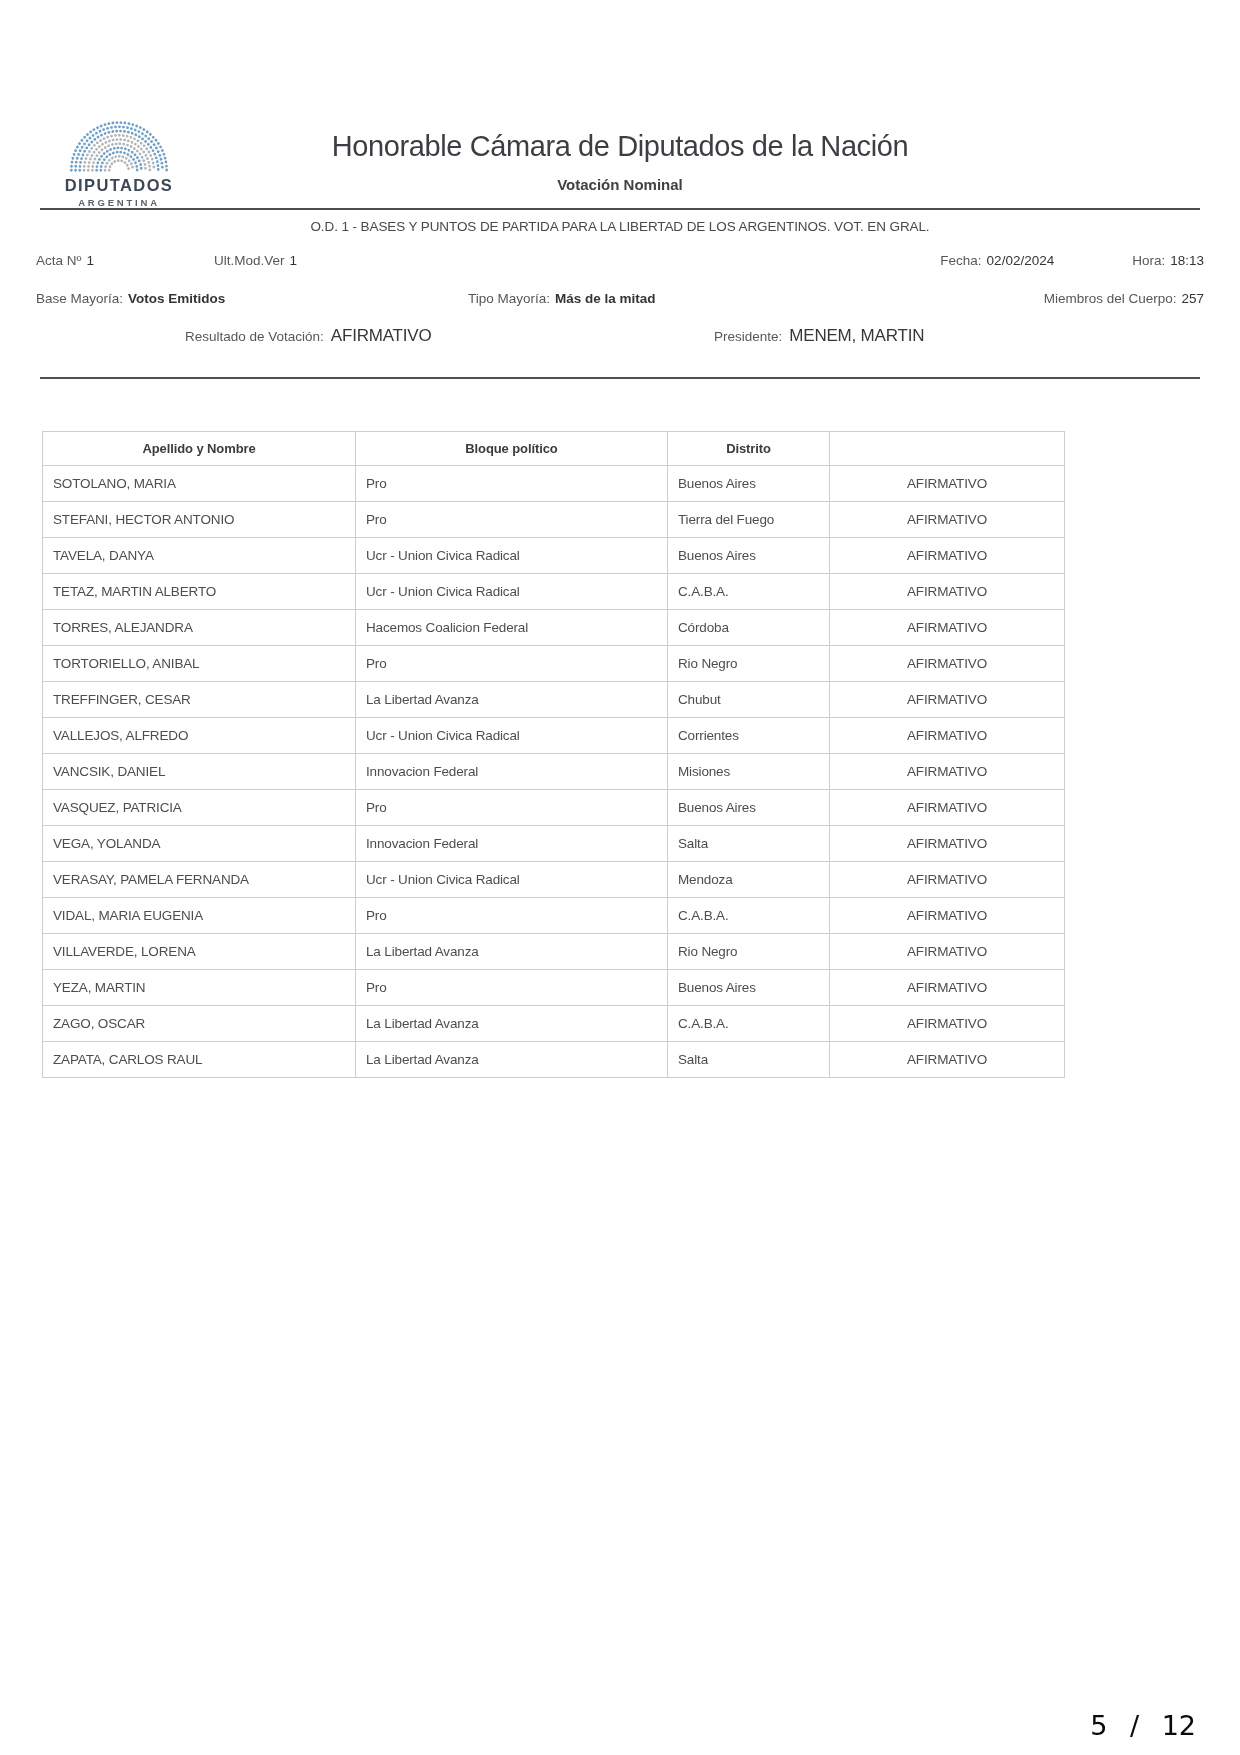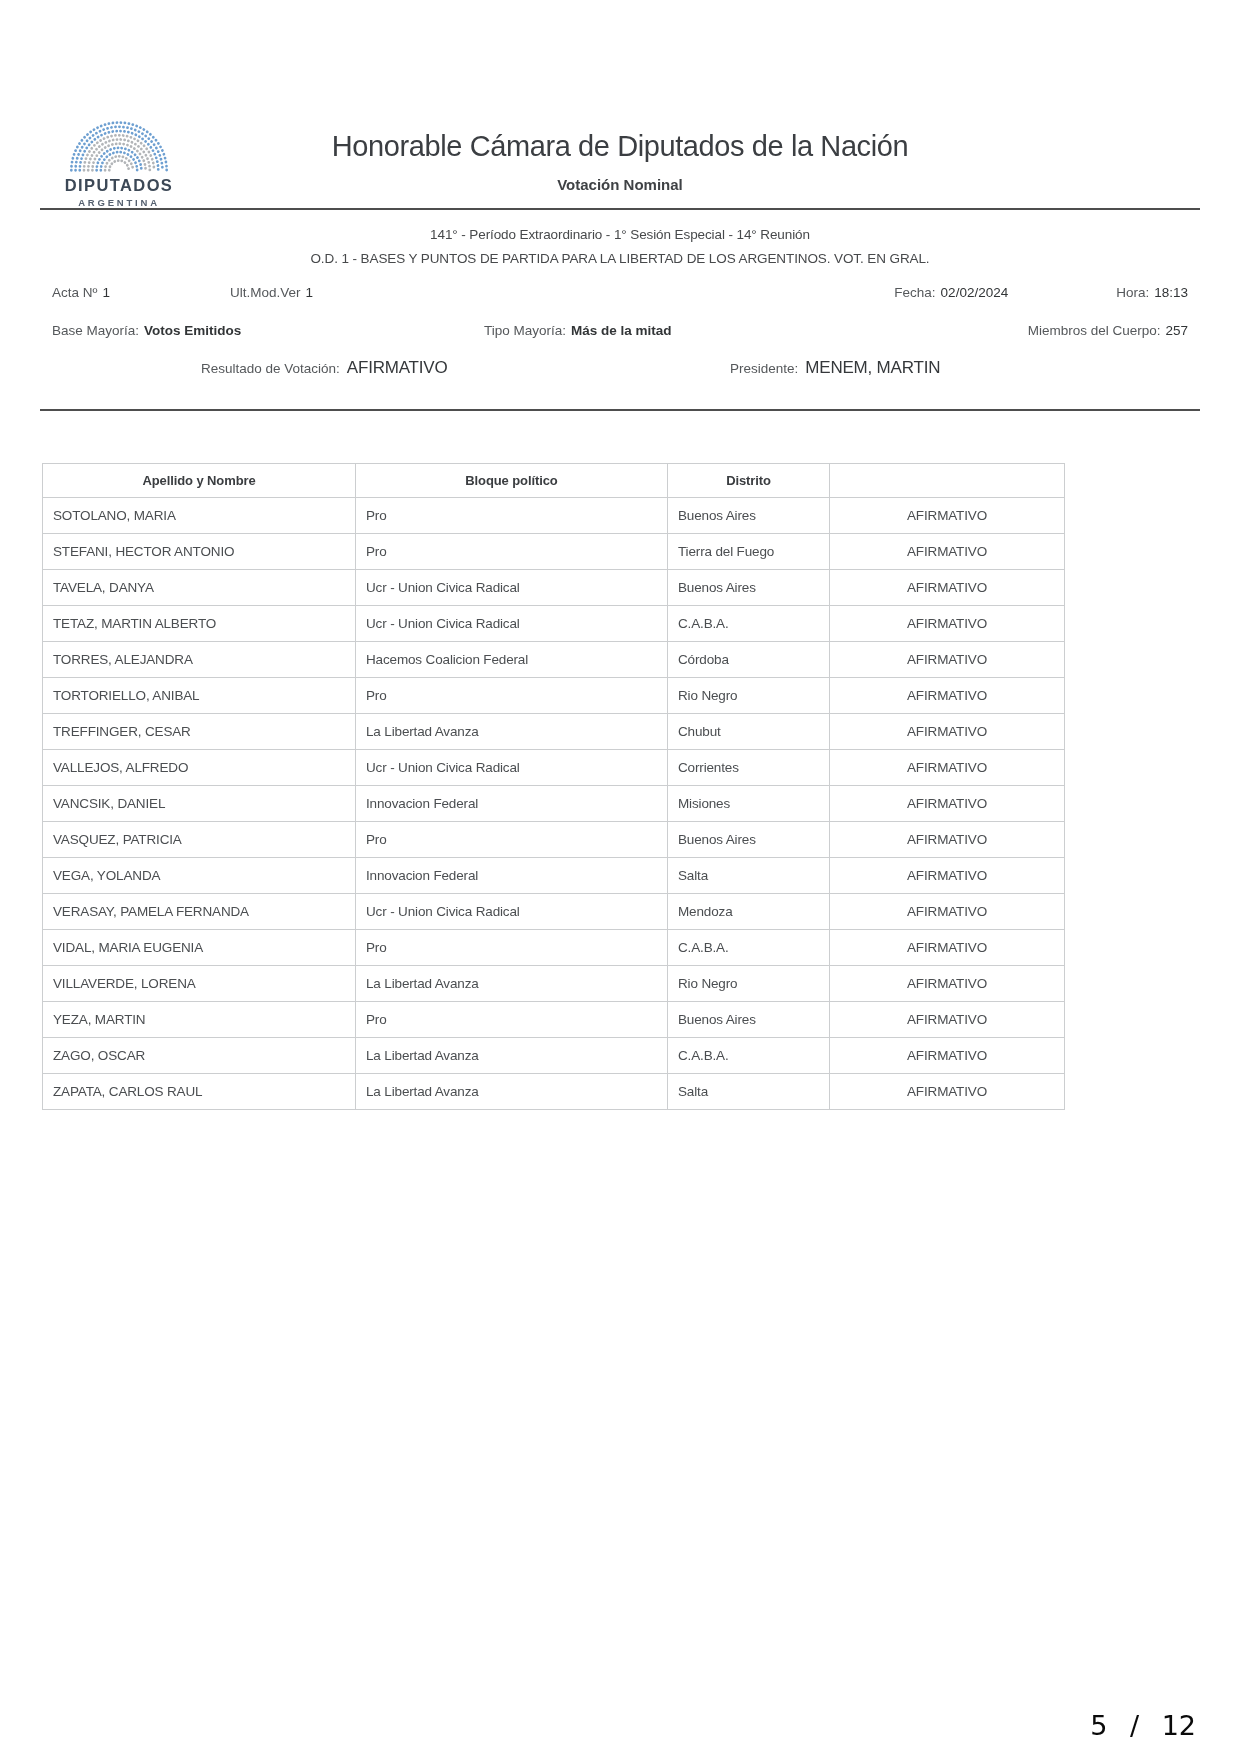--- a/index.html
+++ b/index.html
@@ -27,29 +27,29 @@
 
   .rule { border:none; border-top:2px solid #4e4e4e; margin:15px 40px 0 40px; }
   .rule.bottom { margin-top:13px; }
 
   
   .session { text-align:center; font-size:13.5px; color:#47494b; letter-spacing:-0.1px; }
   .session .s1 { margin-top:17px; }
   .session .s2 { margin-top:9px; }
 
   
-  .meta { padding:0 52px; font-size:13.5px; color:#55585b; }
+  .meta { padding:0 36px; font-size:13.5px; color:#55585b; }
   .meta .lab { color:#55585b; }
   .meta .val { color:#323537; margin-left:5px; }
   .meta .val.bold { font-weight:bold; }
   .meta .val.big { font-size:17px; letter-spacing:-0.2px; color:#35383b; margin-left:7px; }
   .meta-row.r1 { display:flex; margin-top:19px; align-items:baseline; }
   .meta-row.r1 .g-acta { width:178px; }
   .meta-row.r1 .g-ult  { flex:1; }
-  .meta-row.r1 .g-fecha{ margin-right:108px; }
+  .meta-row.r1 .g-fecha{ margin-right:78px; }
   .meta-row.r2 { display:flex; margin-top:23px; align-items:baseline;gap:12px; }
   .meta-row.r2 .g-base { width:420px; }
   .meta-row.r2 .g-tipo { flex:1; }
   .meta-row.r3 { position:relative; height:48px; margin-top:10px; }
   .meta-row.r3 .g-res  { position:absolute; left:149px; top:10px; }
   .meta-row.r3 .g-pres { position:absolute; left:678px; top:10px; }
 
   
   table.results {
     border-collapse:collapse;
@@ -102,21 +102,20 @@
 
     <div class="title-block">
       <h1 class="page-title">Honorable Cámara de Diputados de la Nación</h1>
       <div class="page-subtitle">Votación Nominal</div>
     </div>
   </div>
 
   <hr class="rule top">
 
   <div class="session">
-    <div class="s1">141° - Período Extraordinario - 1° Sesión Especial - 14° Reunión</div>
     <div class="s2">O.D. 1 - BASES Y PUNTOS DE PARTIDA PARA LA LIBERTAD DE LOS ARGENTINOS. VOT. EN GRAL.</div>
   </div>
 
   <div class="meta">
 
     <div class="meta-row r1">
       <span class="g-acta">
         <span class="lab">Acta Nº</span><span class="val">1</span>
       </span>
       <span class="g-ult">

